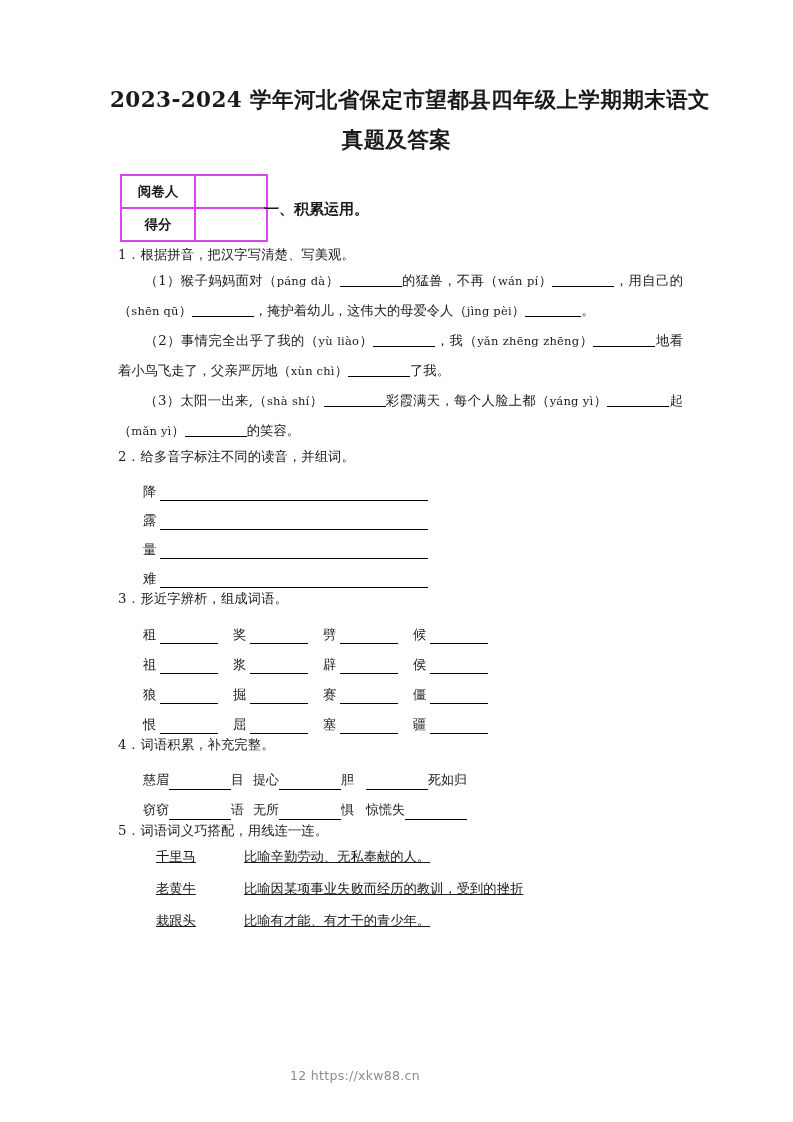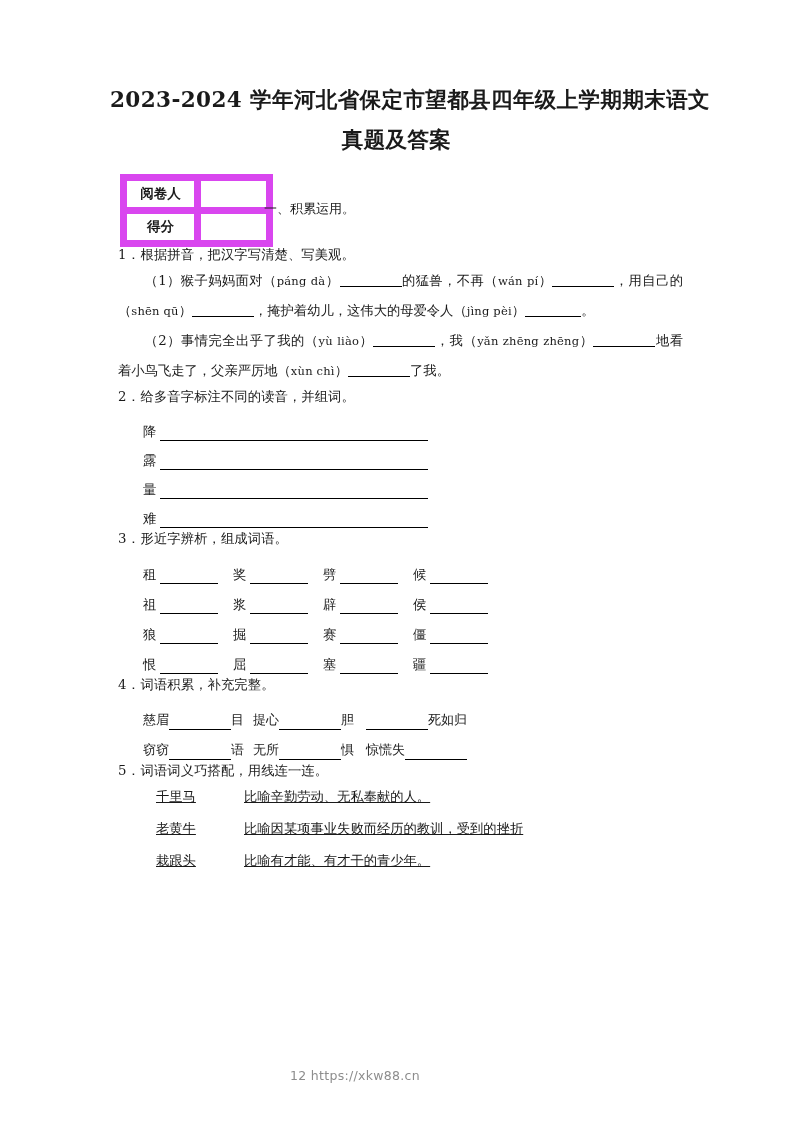--- a/index.html
+++ b/index.html
@@ -43,37 +43,37 @@
     margin-top: 14px;
     padding-left: 120px;
     height: 70px;
   }
   table.score-table {
     border-collapse: collapse;
     table-layout: fixed;
     width: 146px;
   }
   table.score-table td {
-    border: 7px solid #d946ef;
+    border: 2px solid #d946ef;
     height: 33px;
     font-size: 13.5px;
     font-weight: bold;
     text-align: center;
     vertical-align: middle;
     padding: 0;
   }
   td.lbl { width: 74px; }
   td.blank { width: 72px; }
 
   .section-heading {
     position: absolute;
     left: 264px;
     top: 26px;
-    font-size: 13px;
-    font-weight: normal;
+    font-size: 15px;
+    font-weight: bold;
     white-space: nowrap;
   }
 
   
   .qwrap { padding: 0 110px 0 118px; }
 
   .q {
   }
   .q-title {
     font-size: 13.3px;
@@ -235,20 +235,23 @@
       </div>
 
       <div class="para">
         <span class="ind"></span><span>（1）</span><span>猴子妈妈面对（</span><span class="py">páng dà</span><span>）</span><span class="bl bl-60"></span><span>的猛兽，不再（</span><span class="py">wán pí</span><span>）</span><span class="bl bl-60"></span><span>，用自己的（</span><span class="py">shēn qū</span><span>）</span><span class="bl bl-60"></span><span>，掩护着幼儿，这伟大的母爱令人（</span><span class="py">jìng pèi</span><span>）</span><span class="bl bl-55"></span><span>。</span>
       </div>
 
       <div class="para">
         <span class="ind"></span><span>（2）</span><span>事情完全出乎了我的（</span><span class="py">yù liào</span><span>）</span><span class="bl bl-60"></span><span>，我（</span><span class="py">yǎn zhēng zhēng</span><span>）</span><span class="bl bl-60"></span><span>地看着小鸟飞走了，父亲严厉地（</span><span class="py">xùn chì</span><span>）</span><span class="bl bl-60"></span><span>了我。</span>
       </div>
 
+      <div class="para">
+        <span class="ind"></span><span>（3）</span><span>太阳一出来,（</span><span class="py">shà shí</span><span>）</span><span class="bl bl-60"></span><span>彩霞满天，每个人脸上都（</span><span class="py">yáng yì</span><span>）</span><span class="bl bl-60"></span><span>起（</span><span class="py">mǎn yì</span><span>）</span><span class="bl bl-60"></span><span>的笑容。</span>
+      </div>
     </div>
 
     <div class="q">
       <div class="q-title">
         <span class="q-num">2．</span><span>给多音字标注不同的读音，并组词。</span>
       </div>
       <div class="poly-list">
         <div class="poly-row">
           <span class="poly-char">降</span>
           <span class="poly-line"></span>

